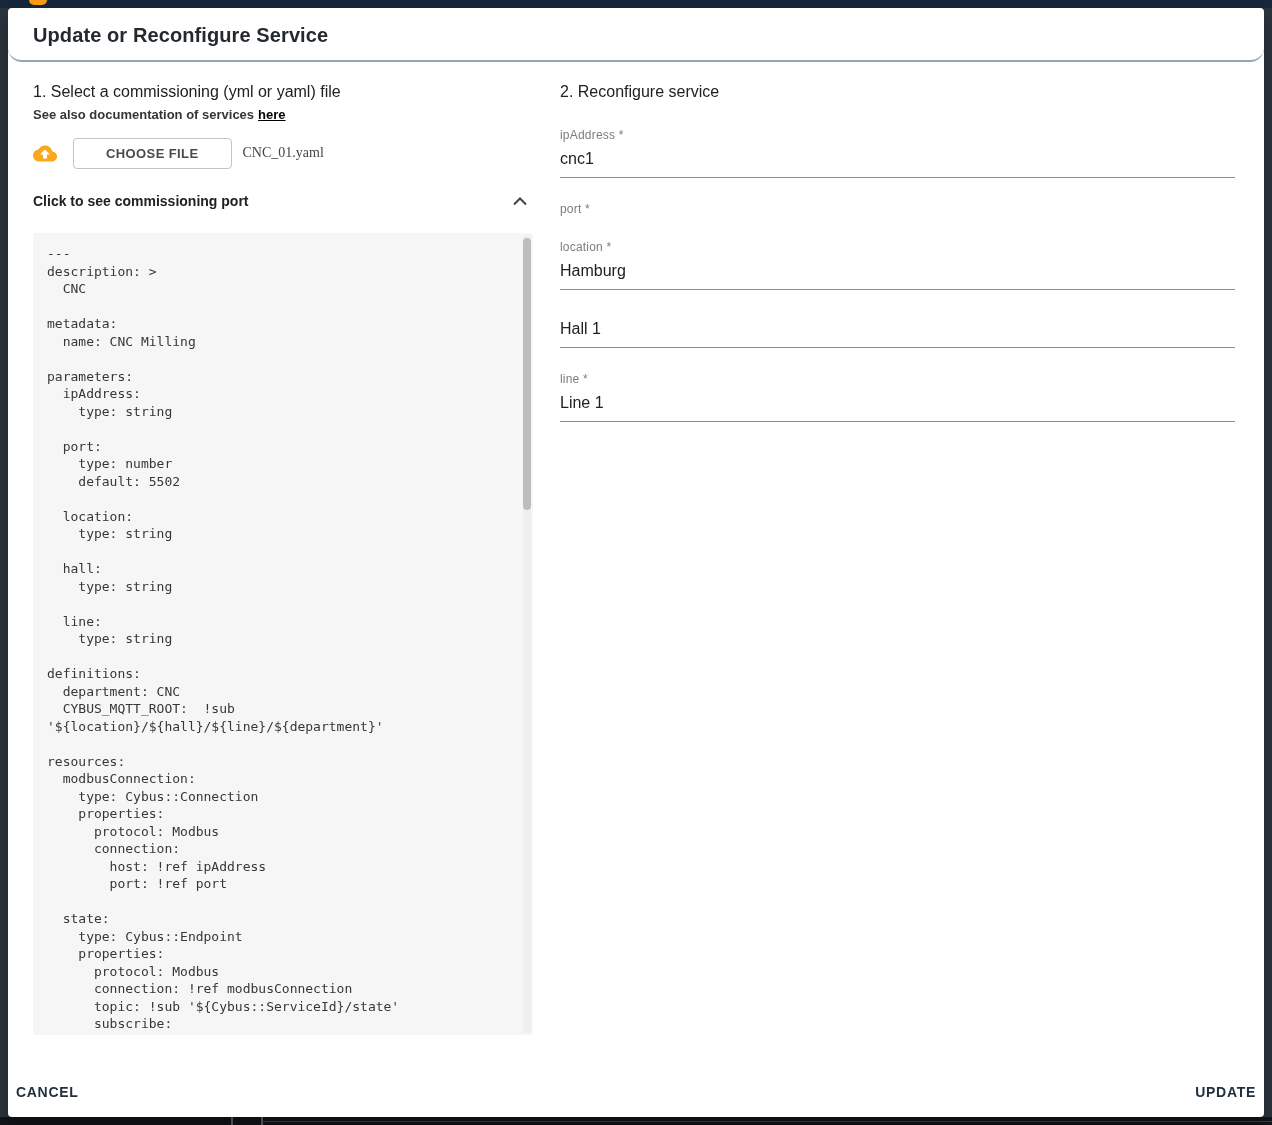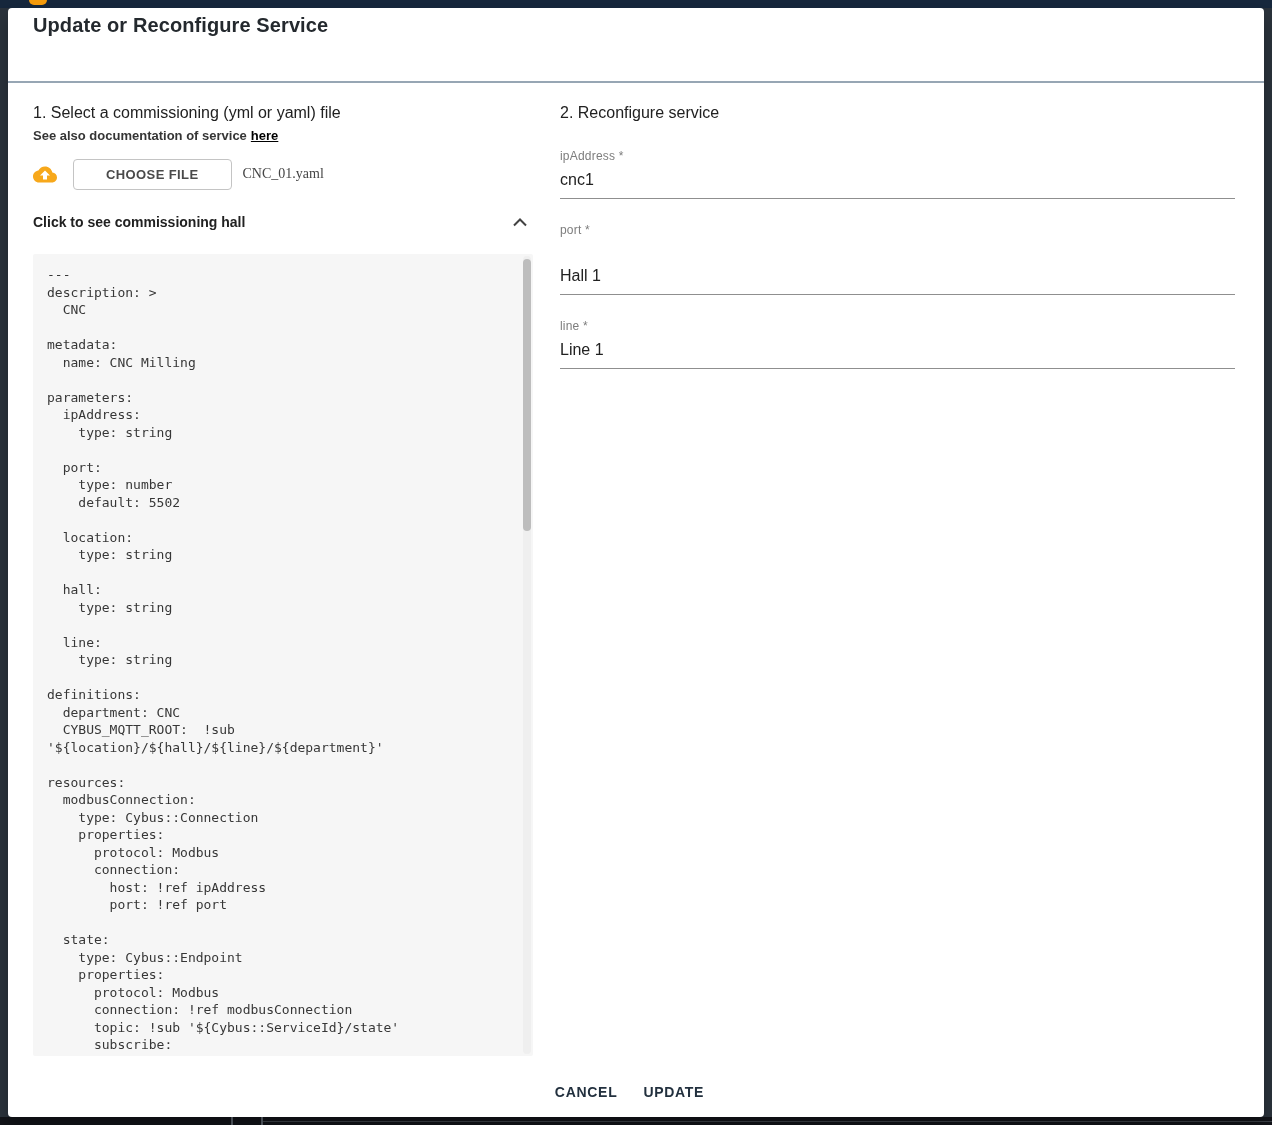--- a/index.html
+++ b/index.html
@@ -35,23 +35,24 @@
   .dialog {
     position: absolute; inset: 8px;
     background: #ffffff;
     border-radius: 4px;
     box-shadow: 0 11px 15px rgba(0,0,0,0.25);
     display: flex; flex-direction: column;
     overflow: hidden;
   }
   .dialog-header {
     flex: none;
-    height: 75px;
-    padding: 6px 25px 0 25px;
+    height: 54px;
+    padding: 16px 25px 0 25px;
     border-bottom: 2px solid #97a6b4;
+    border-radius: 14px;
   }
   .dialog-title {
     font-size: 20px; font-weight: 700; color: #24292e; letter-spacing: 0.1px;
   }
 
   .dialog-body {
     flex: 1 1 auto;
     display: flex;
     padding: 20px 29px 0 25px;
     gap: 27px;
@@ -132,23 +133,22 @@
     font-family: "Liberation Sans", sans-serif;
     font-size: 16px; color: #212121;
     padding: 6px 0 9px 0;
     outline: none;
   }
 
   
   .dialog-actions {
     flex: none;
     height: 50px;
-    display: flex; justify-content: center; align-items: center;
+    display: flex; justify-content: space-between; align-items: center;
     gap: 10px;
-    padding-right: 13px;
   }
   .text-button {
     background: none; border: 0;
     font-family: "Liberation Sans", sans-serif;
     font-size: 14px; font-weight: 700; letter-spacing: 0.7px;
     color: #22303e;
     padding: 8px;
     cursor: pointer;
   }
 </style>
@@ -172,35 +172,35 @@
     <div class="dialog-header">
       <div class="dialog-title">Update or Reconfigure Service</div>
     </div>
 
     <div class="dialog-body">
 
       <div class="col-left">
         <div class="section-title">1. Select a commissioning (yml or yaml) file</div>
 
         <div class="docs-line">
-          <span>See also documentation of service</span><a href="#">here</a>
+          <span>See also documentation of services</span><a href="#">here</a>
         </div>
 
         <div class="file-row">
           <span class="upload-icon">
             <svg viewBox="0 0 24 19" xmlns="http://www.w3.org/2000/svg">
               <path fill="#F7A81B" d="M19.35 7.54C18.67 4.09 15.64 1.5 12 1.5 9.11 1.5 6.6 3.14 5.35 5.54 2.34 5.86 0 8.41 0 11.5c0 3.31 2.69 6 6 6h13c2.76 0 5-2.24 5-5 0-2.64-2.05-4.78-4.65-4.96zM14 10.5v4h-4v-4H7l5-5 5 5h-3z"></path>
             </svg>
           </span>
           <button class="choose-file">CHOOSE FILE</button>
           <span class="file-name">CNC_01.yaml</span>
         </div>
 
         <div class="toggle-row">
-          <span class="toggle-label">Click to see commissioning hall</span>
+          <span class="toggle-label">Click to see commissioning port</span>
           <span class="chevron">
             <svg width="14" height="9" viewBox="0 0 14 9" xmlns="http://www.w3.org/2000/svg">
               <polyline points="1,7.5 7,1.5 13,7.5" fill="none" stroke="#424242" stroke-width="2"></polyline>
             </svg>
           </span>
         </div>
 
         <div class="code-box">
           <pre>---
 description: &gt;
@@ -260,20 +260,24 @@
 
           <div class="field">
             <label>ipAddress *</label>
             <input type="text" value="cnc1" style="">
           </div>
 
           <div class="field">
             <label>port *</label>
           </div>
 
+          <div class="field">
+            <label>location *</label>
+            <input type="text" value="Hamburg" style="">
+          </div>
 
           <div class="field">
             <input type="text" value="Hall 1" style="">
           </div>
 
           <div class="field">
             <label>line *</label>
             <input type="text" value="Line 1" style="">
           </div>
 

